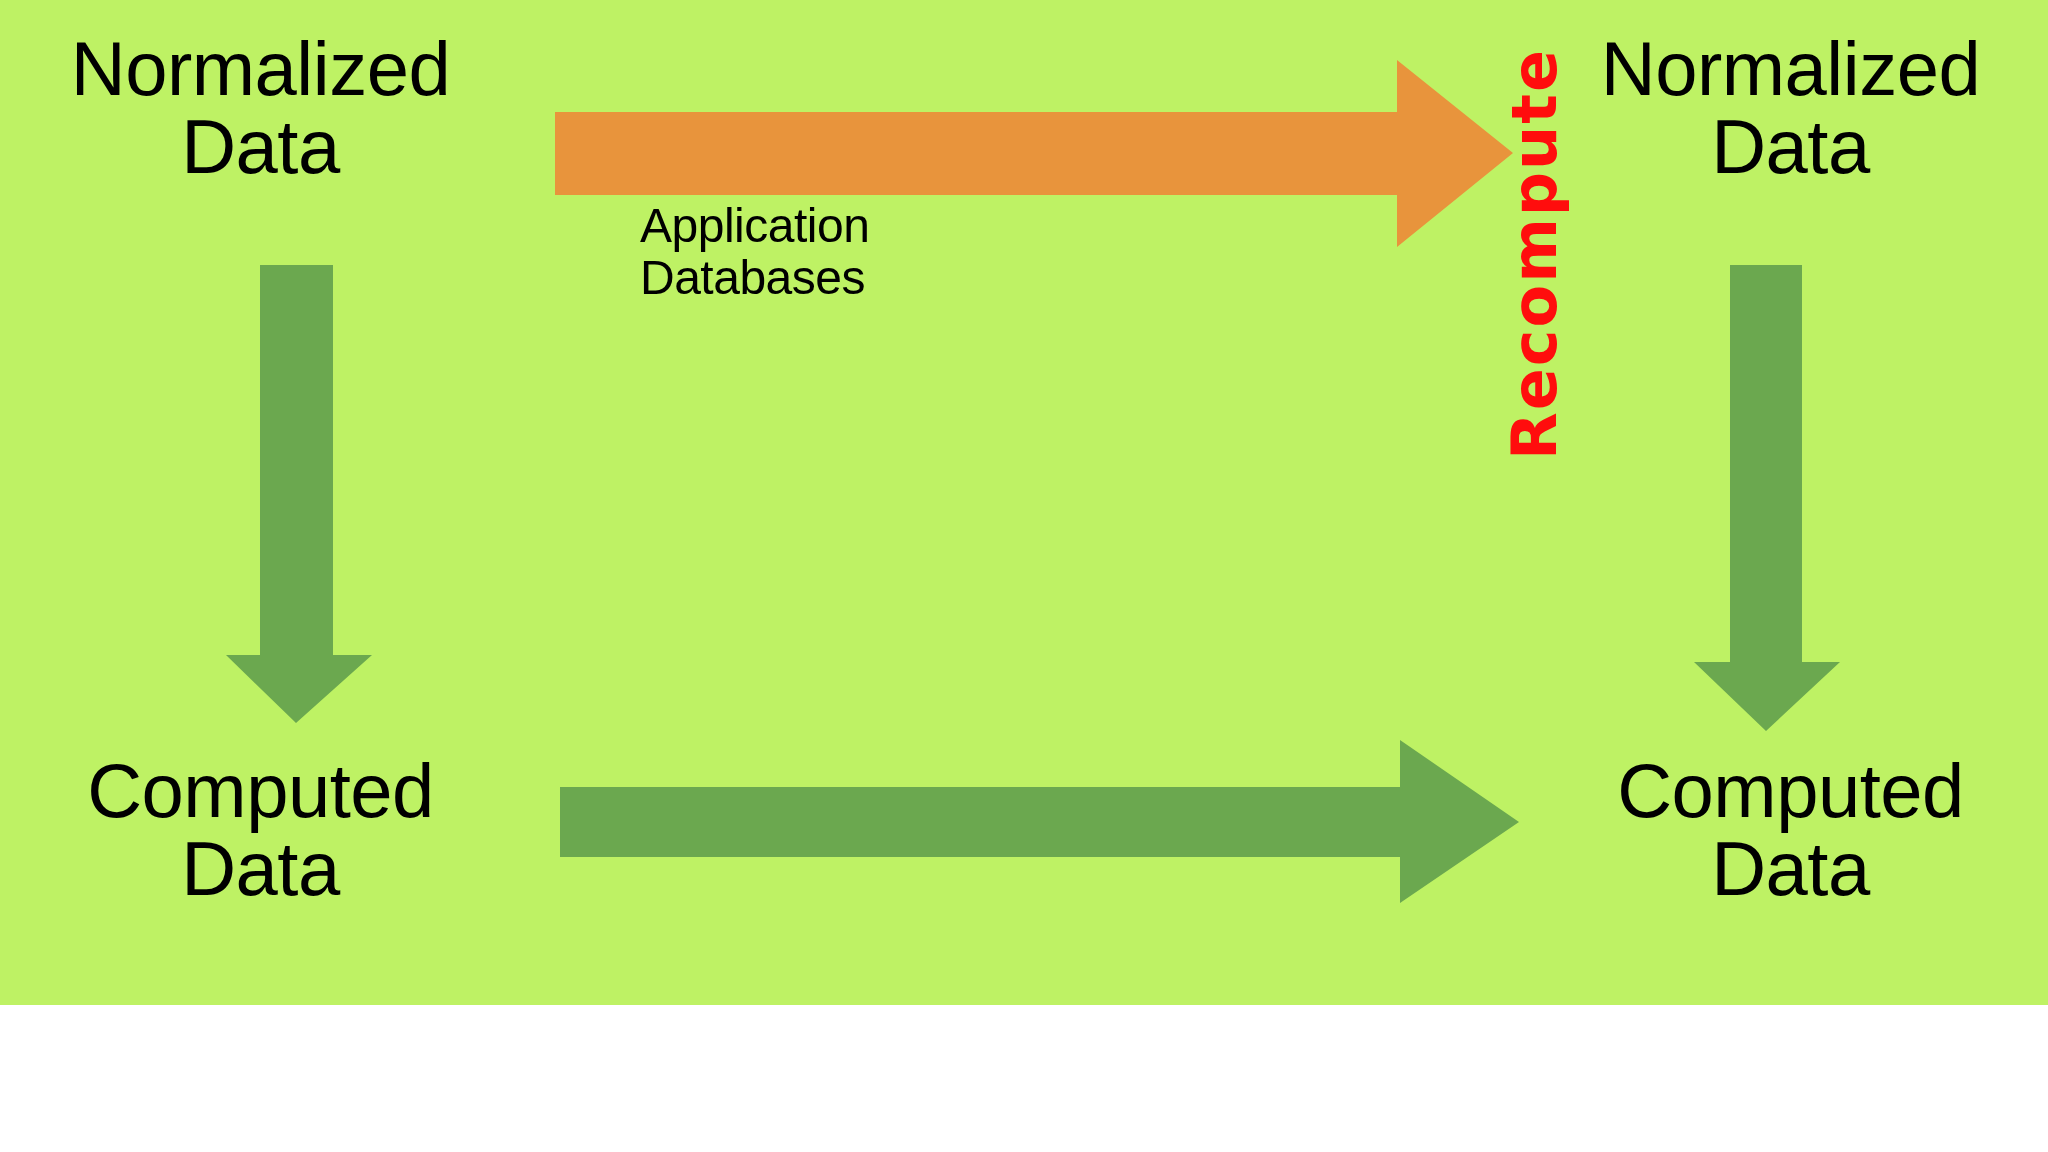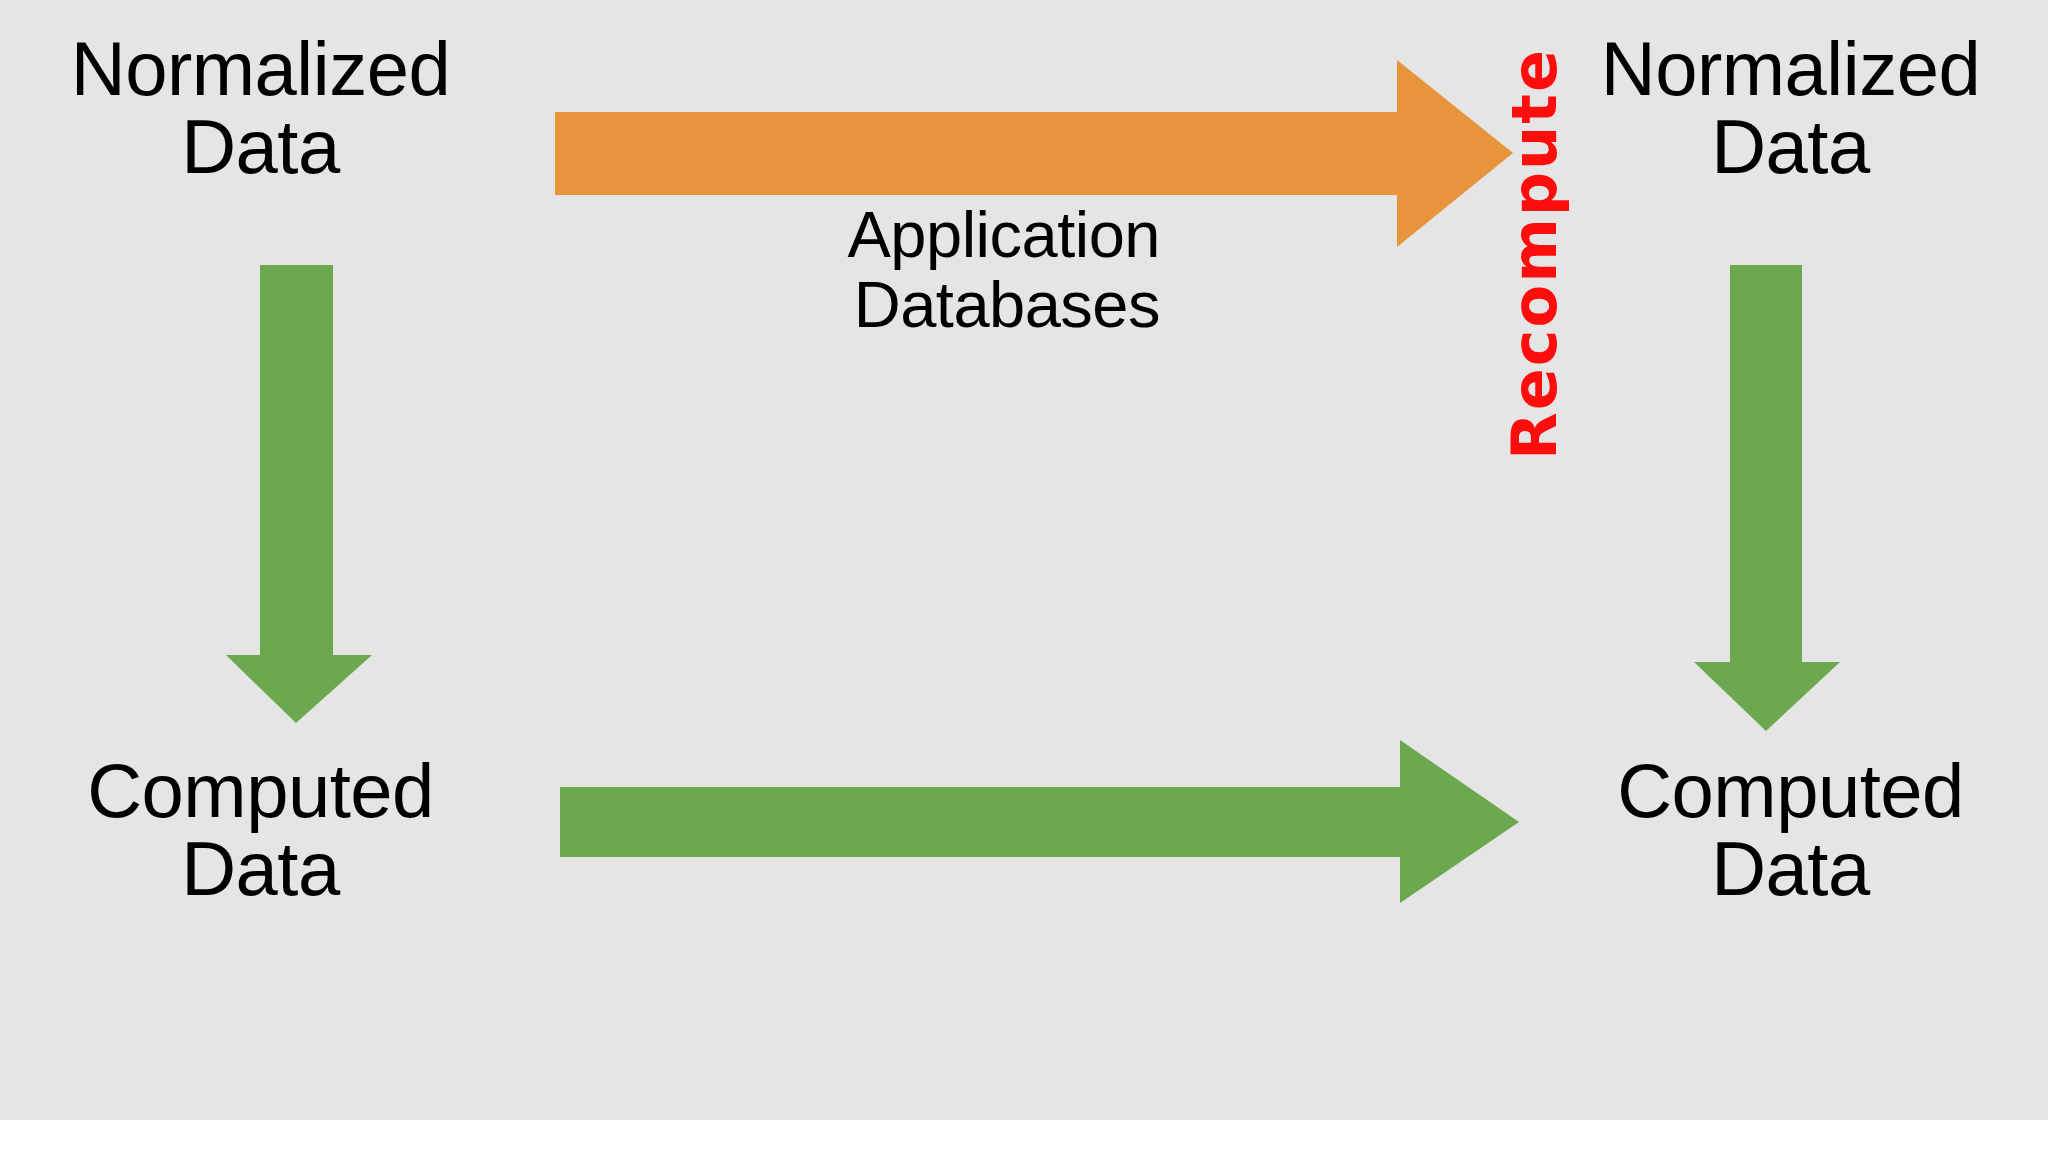--- a/index.html
+++ b/index.html
@@ -3,22 +3,22 @@
 <meta charset="utf-8">
 <style>
   html, body {
     margin: 0;
     padding: 0;
     background: #ffffff;
   }
   #canvas {
     position: relative;
     width: 2048px;
-    height: 1120px;
-    background: #e5e5e5;
+    height: 1005px;
+    background: #bef264;
     overflow: hidden;
     font-family: "Liberation Sans", sans-serif;
     text-decoration: underline;
   }
 
   
   .node-label {
     position: absolute;
     color: #000000;
     font-family: "Liberation Sans", sans-serif;
@@ -34,23 +34,23 @@
   #node-norm-left  { left: 18px;   top: 30px;  width: 485px; }
   #node-norm-right { left: 1548px; top: 30px;  width: 485px; }
   #node-comp-left  { left: 18px;   top: 752px; width: 485px; }
   #node-comp-right { left: 1548px; top: 752px; width: 485px; }
 
   
   .edge-label {
     position: absolute;
     color: #000000;
     font-family: "Liberation Sans", sans-serif;
-    font-size: 65px;
+    font-size: 48px;
     line-height: 1.08;
-    text-align: right;
+    text-align: left;
     white-space: pre-line;
     letter-spacing: -0.5px;
     user-select: none;
   }
   #edge-app-db { left: 640px; top: 200px; width: 520px; }
 
   
   .annot {
     position: absolute;
     color: #FF0D0D;

